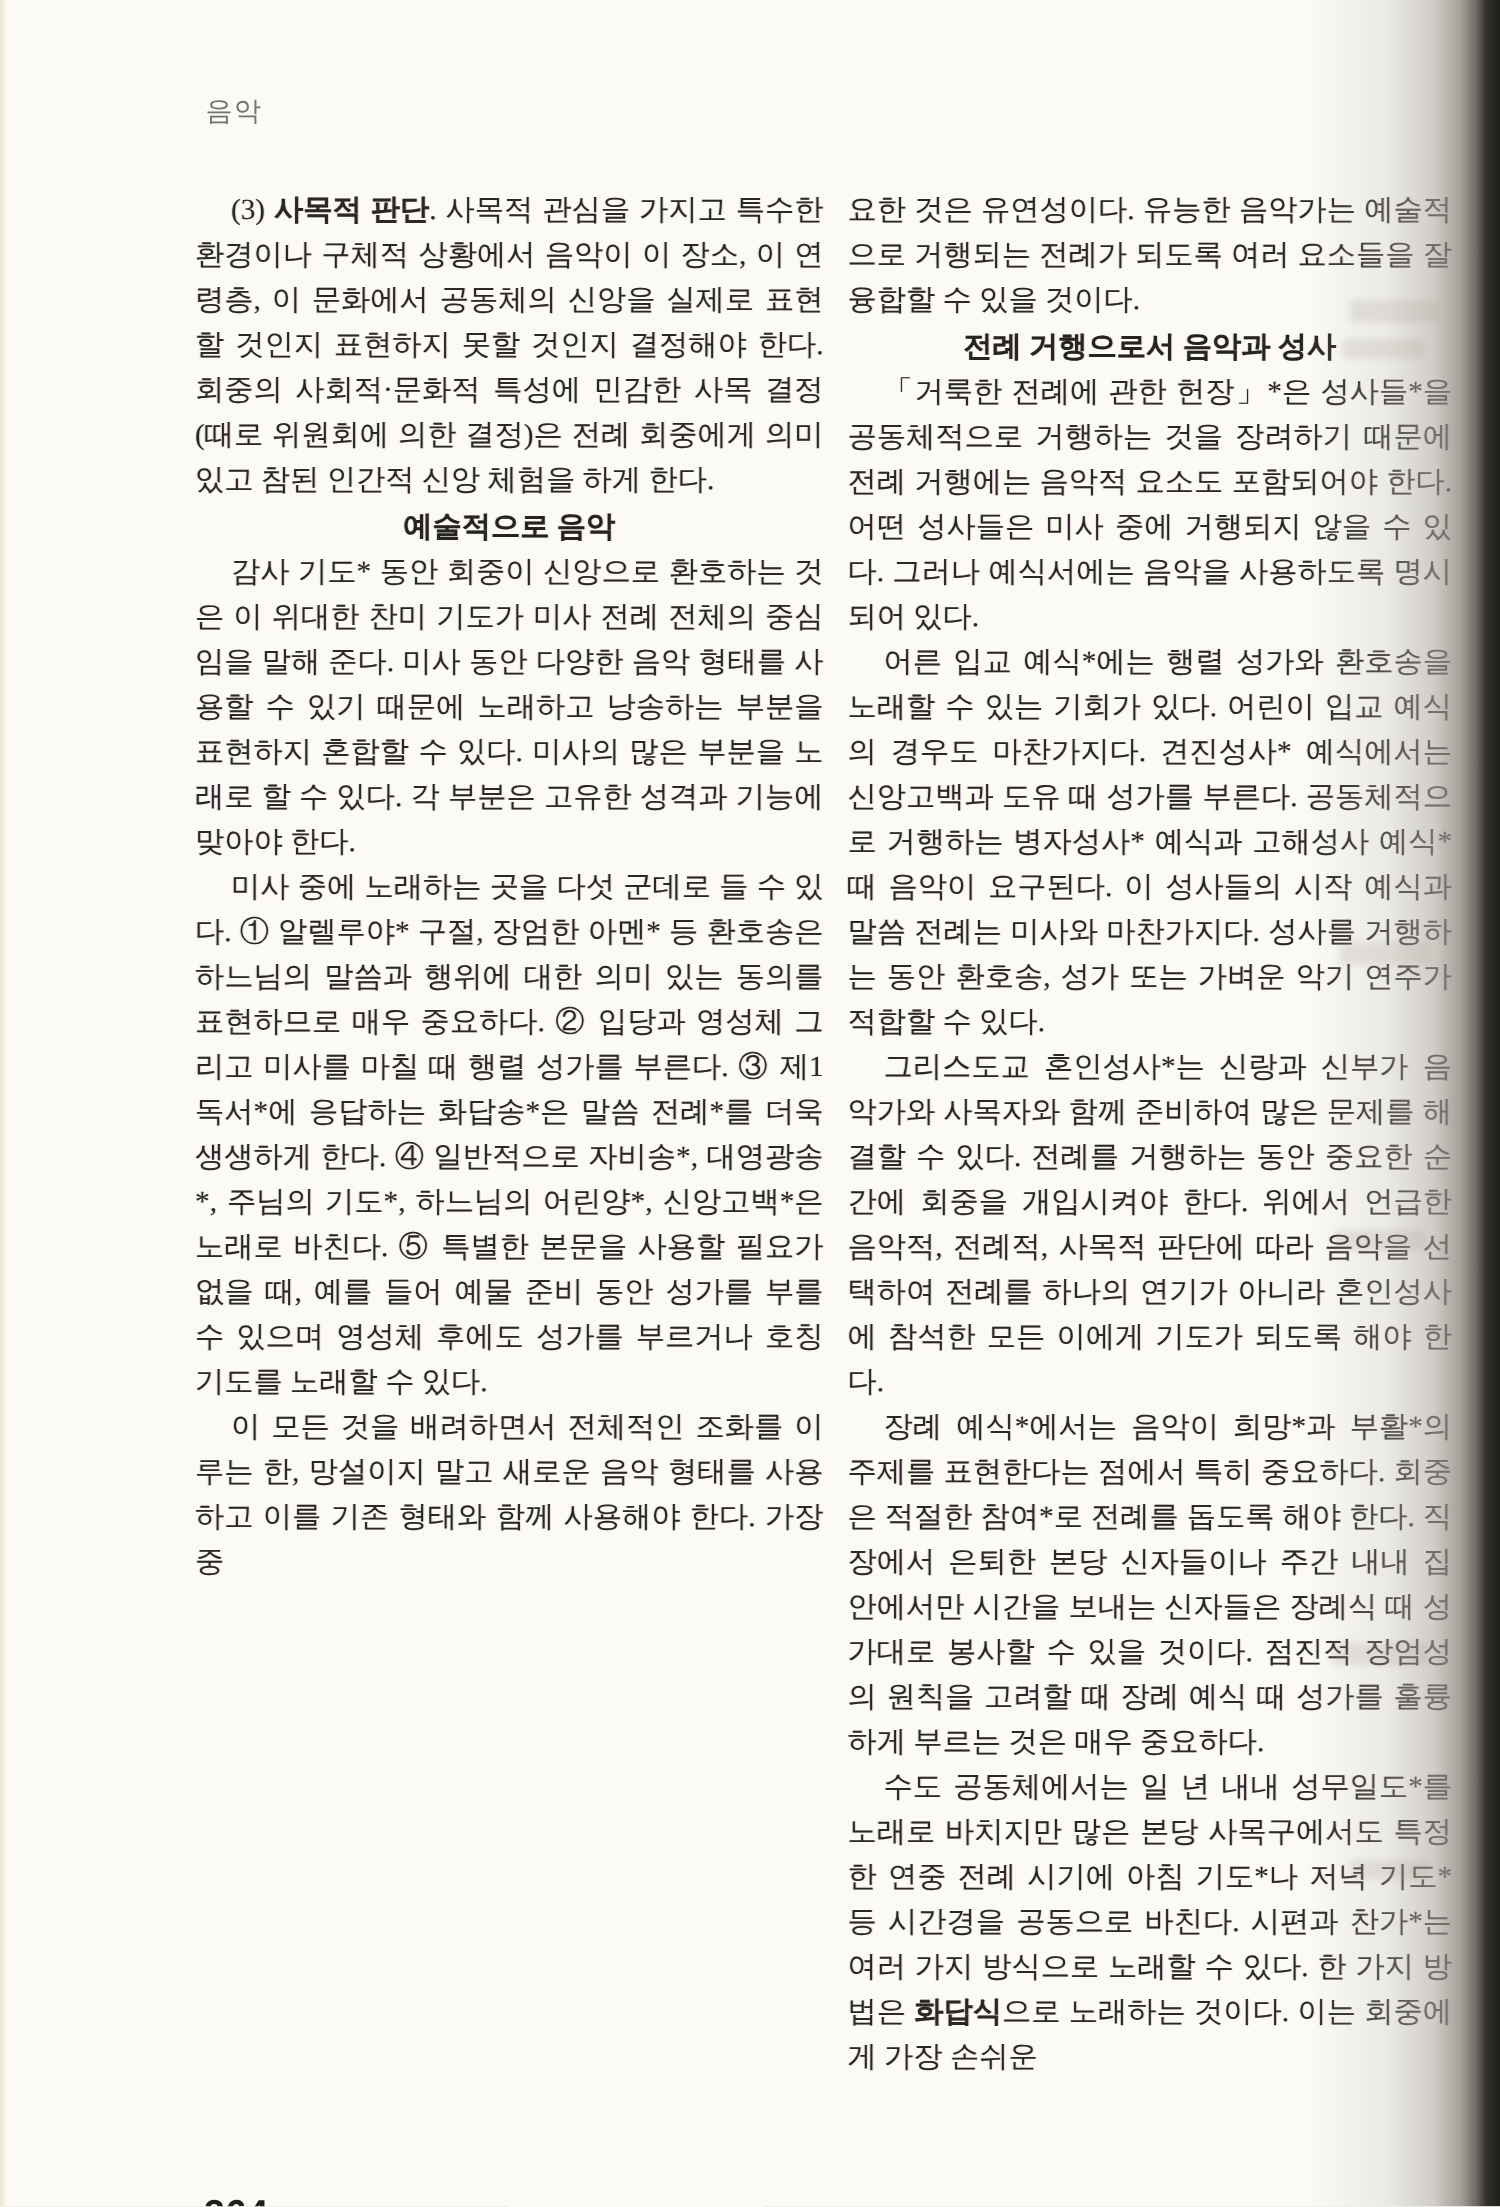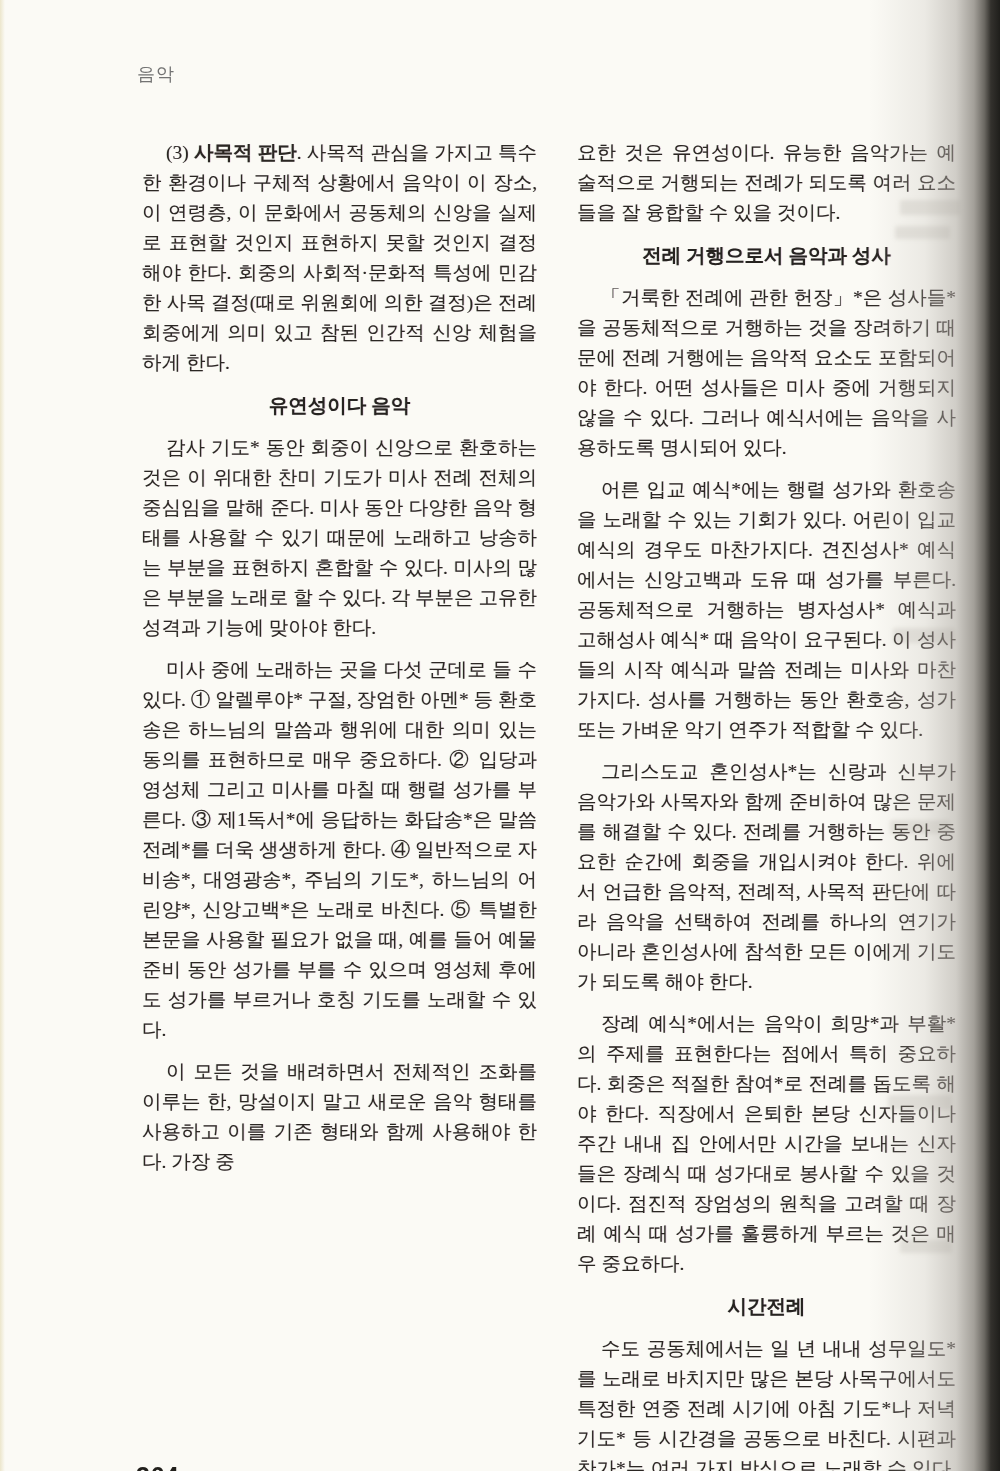--- a/index.html
+++ b/index.html
@@ -37,21 +37,21 @@
   }
   .column {
     position: absolute; top: 126px;
     font-size: 19.5px; line-height: 30px;
     color: #2b2723;
     text-align: justify;
     text-shadow: 0.6px 0 rgba(150,60,150,0.22), -0.6px 0 rgba(70,130,70,0.20);
   }
   .col-left  { left: 130px; width: 419px; }
   .col-right { left: 565px; width: 403px; }
-  .para { margin: 12px; }
+  .para { margin: 0; }
   .para.indent { text-indent: 24px; }
   .col-heading {
     margin: 0; text-align: center;
     font-size: 19.5px; line-height: 31px; font-weight: 700;
     color: #262320;
   }
   .bold { font-weight: 700; }
   .page-number {
     position: absolute; left: 136px; top: 1462px;
     font-family: "Liberation Sans", "DejaVu Sans", sans-serif;
@@ -75,34 +75,33 @@
 </head>
 <body>
 
 <div class="page">
   <div class="edge-left"></div>
 
   <div class="running-header">음악</div>
 
   <div class="column col-left">
       <p class="para indent"><span>(3) </span><span class="bold">사목적 판단</span><span>. 사목적 관심을 가지고 특수한 환경이나 구체적 상황에서 음악이 이 장소, 이 연령층, 이 문화에서 공동체의 신앙을 실제로 표현할 것인지 표현하지 못할 것인지 결정해야 한다. 회중의 사회적·문화적 특성에 민감한 사목 결정(때로 위원회에 의한 결정)은 전례 회중에게 의미 있고 참된 인간적 신앙 체험을 하게 한다.</span></p>
-      <h3 class="col-heading">유연성이다 음악</h3>
+      <h3 class="col-heading">예술적으로 음악</h3>
       <p class="para indent"><span>감사 기도* 동안 회중이 신앙으로 환호하는 것은 이 위대한 찬미 기도가 미사 전례 전체의 중심임을 말해 준다. 미사 동안 다양한 음악 형태를 사용할 수 있기 때문에 노래하고 낭송하는 부분을 표현하지 혼합할 수 있다. 미사의 많은 부분을 노래로 할 수 있다. 각 부분은 고유한 성격과 기능에 맞아야 한다.</span></p>
       <p class="para indent"><span>미사 중에 노래하는 곳을 다섯 군데로 들 수 있다. ① 알렐루야* 구절, 장엄한 아멘* 등 환호송은 하느님의 말씀과 행위에 대한 의미 있는 동의를 표현하므로 매우 중요하다. ② 입당과 영성체 그리고 미사를 마칠 때 행렬 성가를 부른다. ③ 제1독서*에 응답하는 화답송*은 말씀 전례*를 더욱 생생하게 한다. ④ 일반적으로 자비송*, 대영광송*, 주님의 기도*, 하느님의 어린양*, 신앙고백*은 노래로 바친다. ⑤ 특별한 본문을 사용할 필요가 없을 때, 예를 들어 예물 준비 동안 성가를 부를 수 있으며 영성체 후에도 성가를 부르거나 호칭 기도를 노래할 수 있다.</span></p>
       <p class="para indent"><span>이 모든 것을 배려하면서 전체적인 조화를 이루는 한, 망설이지 말고 새로운 음악 형태를 사용하고 이를 기존 형태와 함께 사용해야 한다. 가장 중</span></p>
     </div>
 
   <div class="column col-right">
       <p class="para"><span>요한 것은 유연성이다. 유능한 음악가는 예술적으로 거행되는 전례가 되도록 여러 요소들을 잘 융합할 수 있을 것이다.</span></p>
       <h3 class="col-heading">전례 거행으로서 음악과 성사</h3>
       <p class="para indent"><span>「거룩한 전례에 관한 헌장」*은 성사들*을 공동체적으로 거행하는 것을 장려하기 때문에 전례 거행에는 음악적 요소도 포함되어야 한다. 어떤 성사들은 미사 중에 거행되지 않을 수 있다. 그러나 예식서에는 음악을 사용하도록 명시되어 있다.</span></p>
       <p class="para indent"><span>어른 입교 예식*에는 행렬 성가와 환호송을 노래할 수 있는 기회가 있다. 어린이 입교 예식의 경우도 마찬가지다. 견진성사* 예식에서는 신앙고백과 도유 때 성가를 부른다. 공동체적으로 거행하는 병자성사* 예식과 고해성사 예식* 때 음악이 요구된다. 이 성사들의 시작 예식과 말씀 전례는 미사와 마찬가지다. 성사를 거행하는 동안 환호송, 성가 또는 가벼운 악기 연주가 적합할 수 있다.</span></p>
       <p class="para indent"><span>그리스도교 혼인성사*는 신랑과 신부가 음악가와 사목자와 함께 준비하여 많은 문제를 해결할 수 있다. 전례를 거행하는 동안 중요한 순간에 회중을 개입시켜야 한다. 위에서 언급한 음악적, 전례적, 사목적 판단에 따라 음악을 선택하여 전례를 하나의 연기가 아니라 혼인성사에 참석한 모든 이에게 기도가 되도록 해야 한다.</span></p>
       <p class="para indent"><span>장례 예식*에서는 음악이 희망*과 부활*의 주제를 표현한다는 점에서 특히 중요하다. 회중은 적절한 참여*로 전례를 돕도록 해야 한다. 직장에서 은퇴한 본당 신자들이나 주간 내내 집 안에서만 시간을 보내는 신자들은 장례식 때 성가대로 봉사할 수 있을 것이다. 점진적 장엄성의 원칙을 고려할 때 장례 예식 때 성가를 훌륭하게 부르는 것은 매우 중요하다.</span></p>
-      <h3 class="col-heading">시간전례</h3>
       <p class="para indent"><span>수도 공동체에서는 일 년 내내 성무일도*를 노래로 바치지만 많은 본당 사목구에서도 특정한 연중 전례 시기에 아침 기도*나 저녁 기도* 등 시간경을 공동으로 바친다. 시편과 찬가*는 여러 가지 방식으로 노래할 수 있다. 한 가지 방법은 </span><span class="bold">화답식</span><span>으로 노래하는 것이다. 이는 회중에게 가장 손쉬운</span></p>
     </div>
 
   <div class="page-number">364</div>
 
   <div class="ghost g1"></div>
   <div class="ghost g2"></div>
   <div class="ghost g3"></div>
   <div class="ghost g4"></div>
   <div class="ghost g5"></div>

